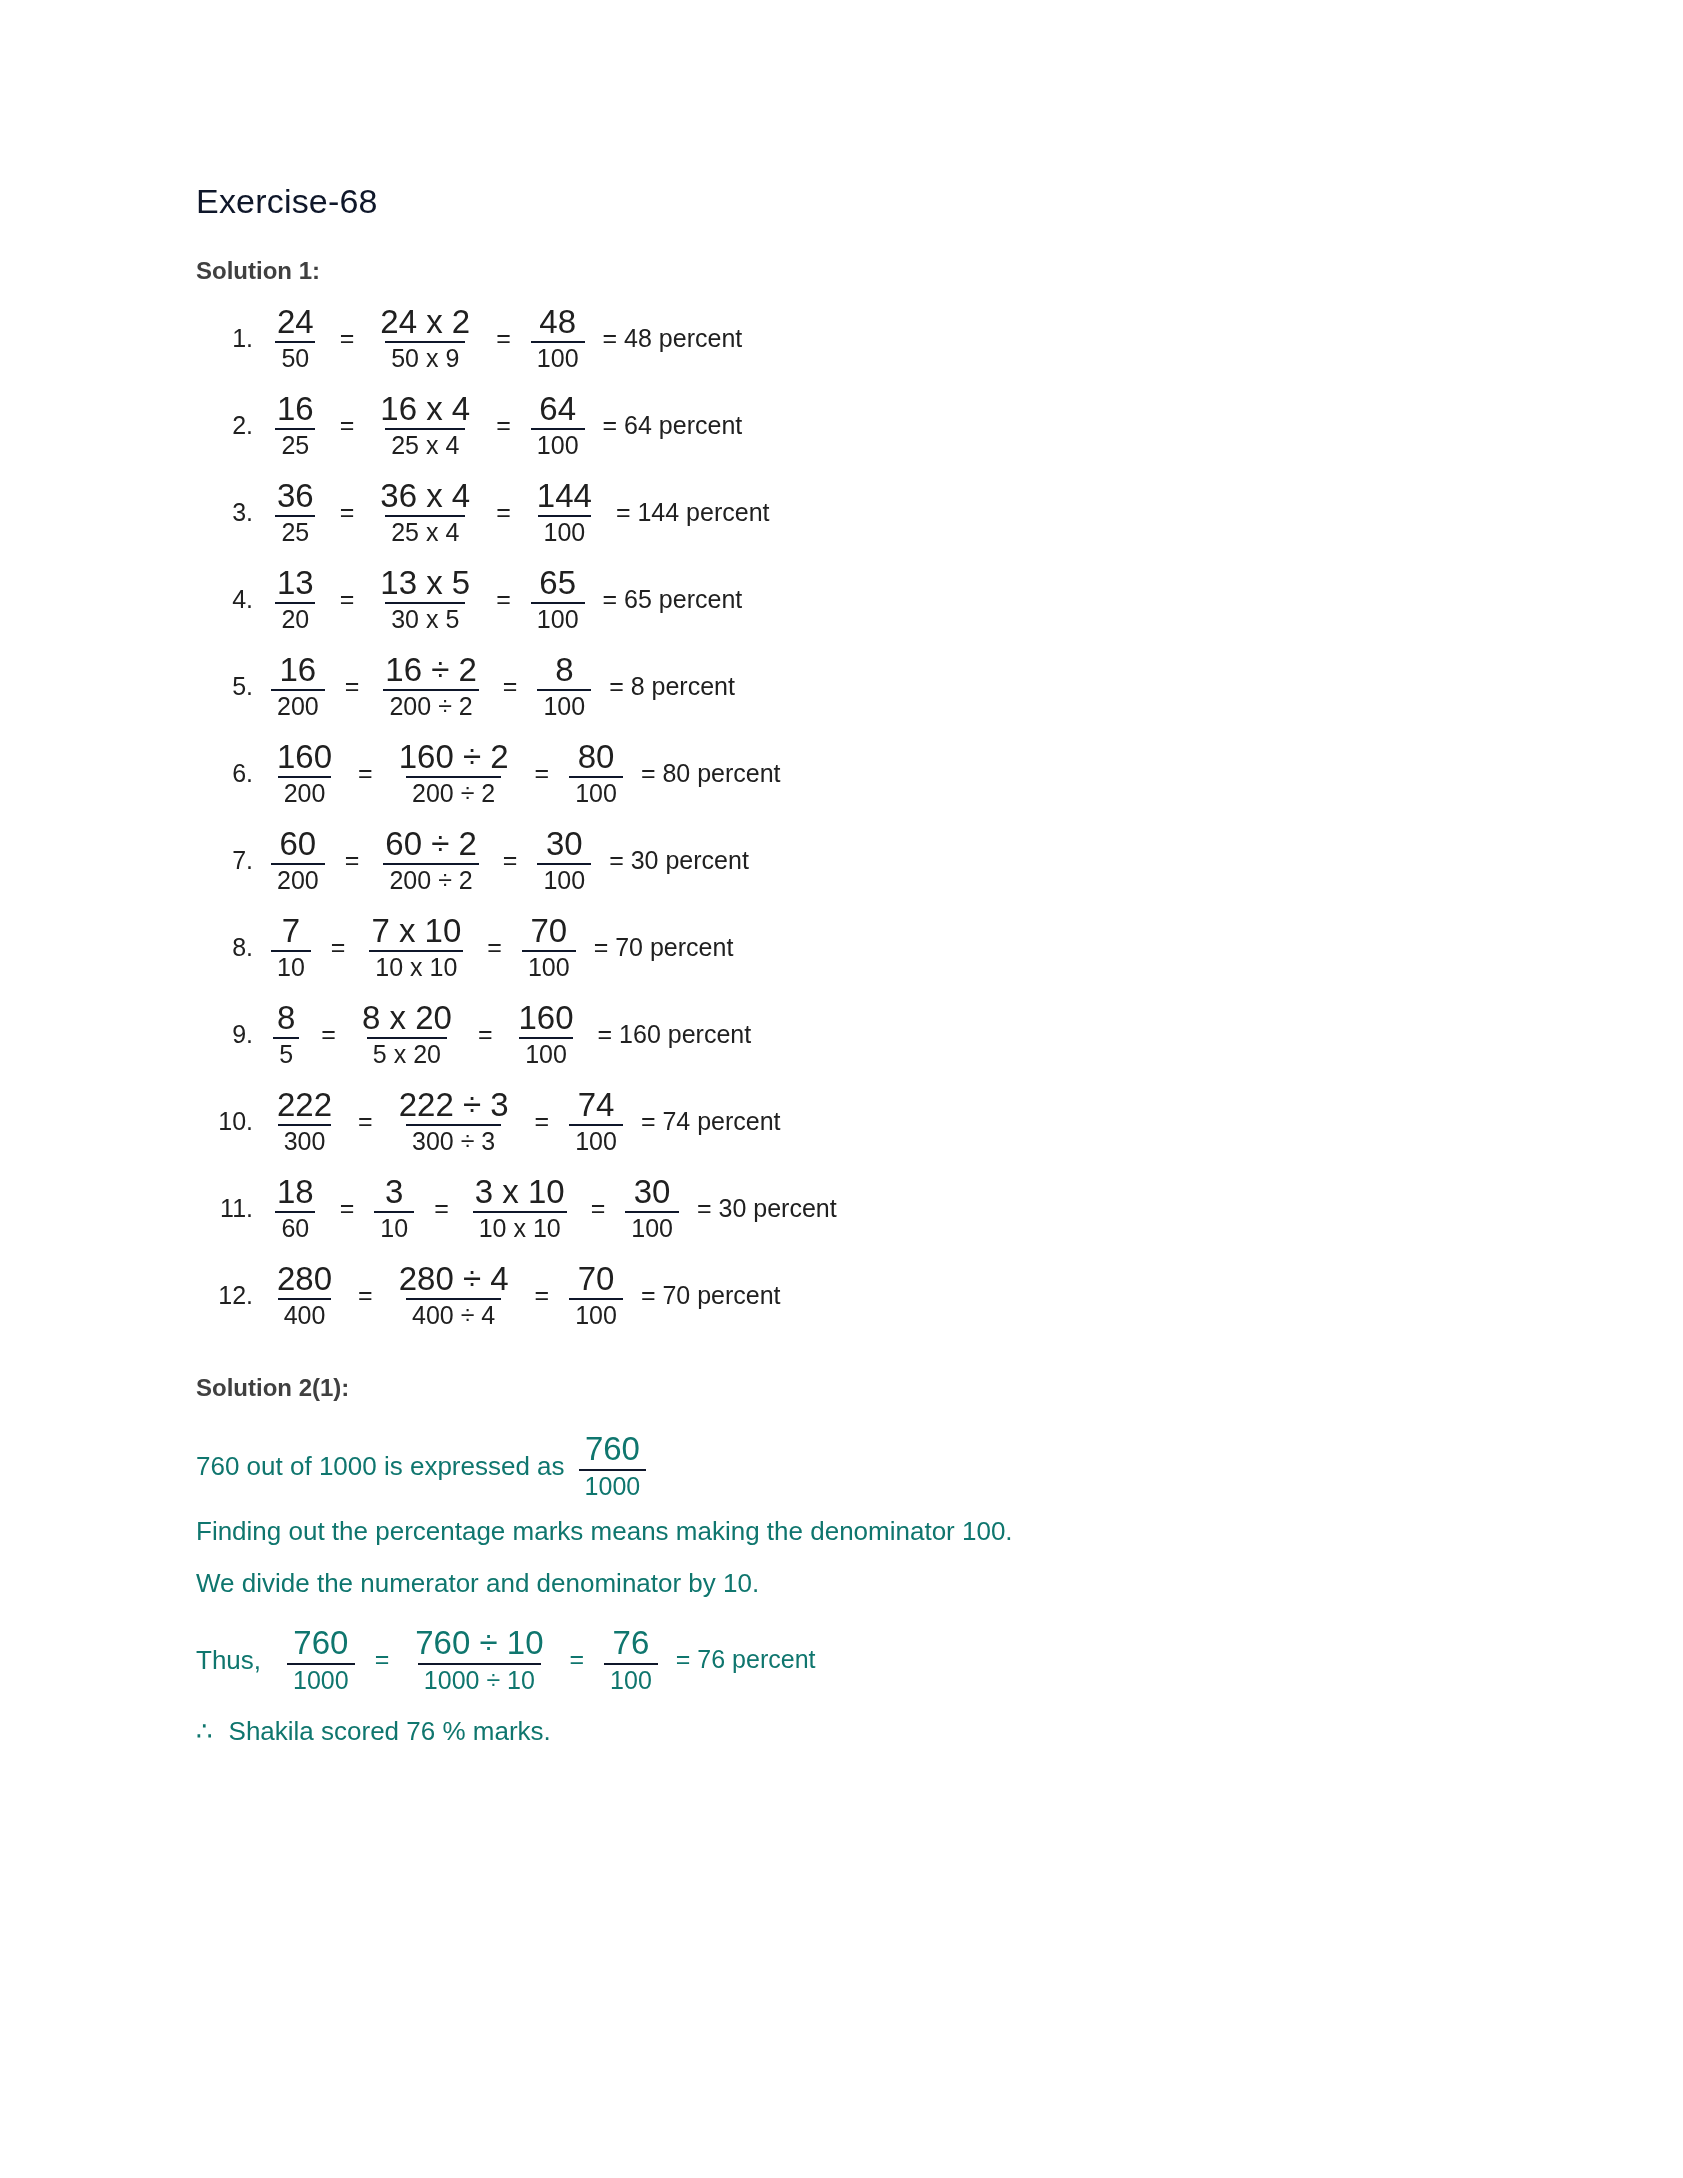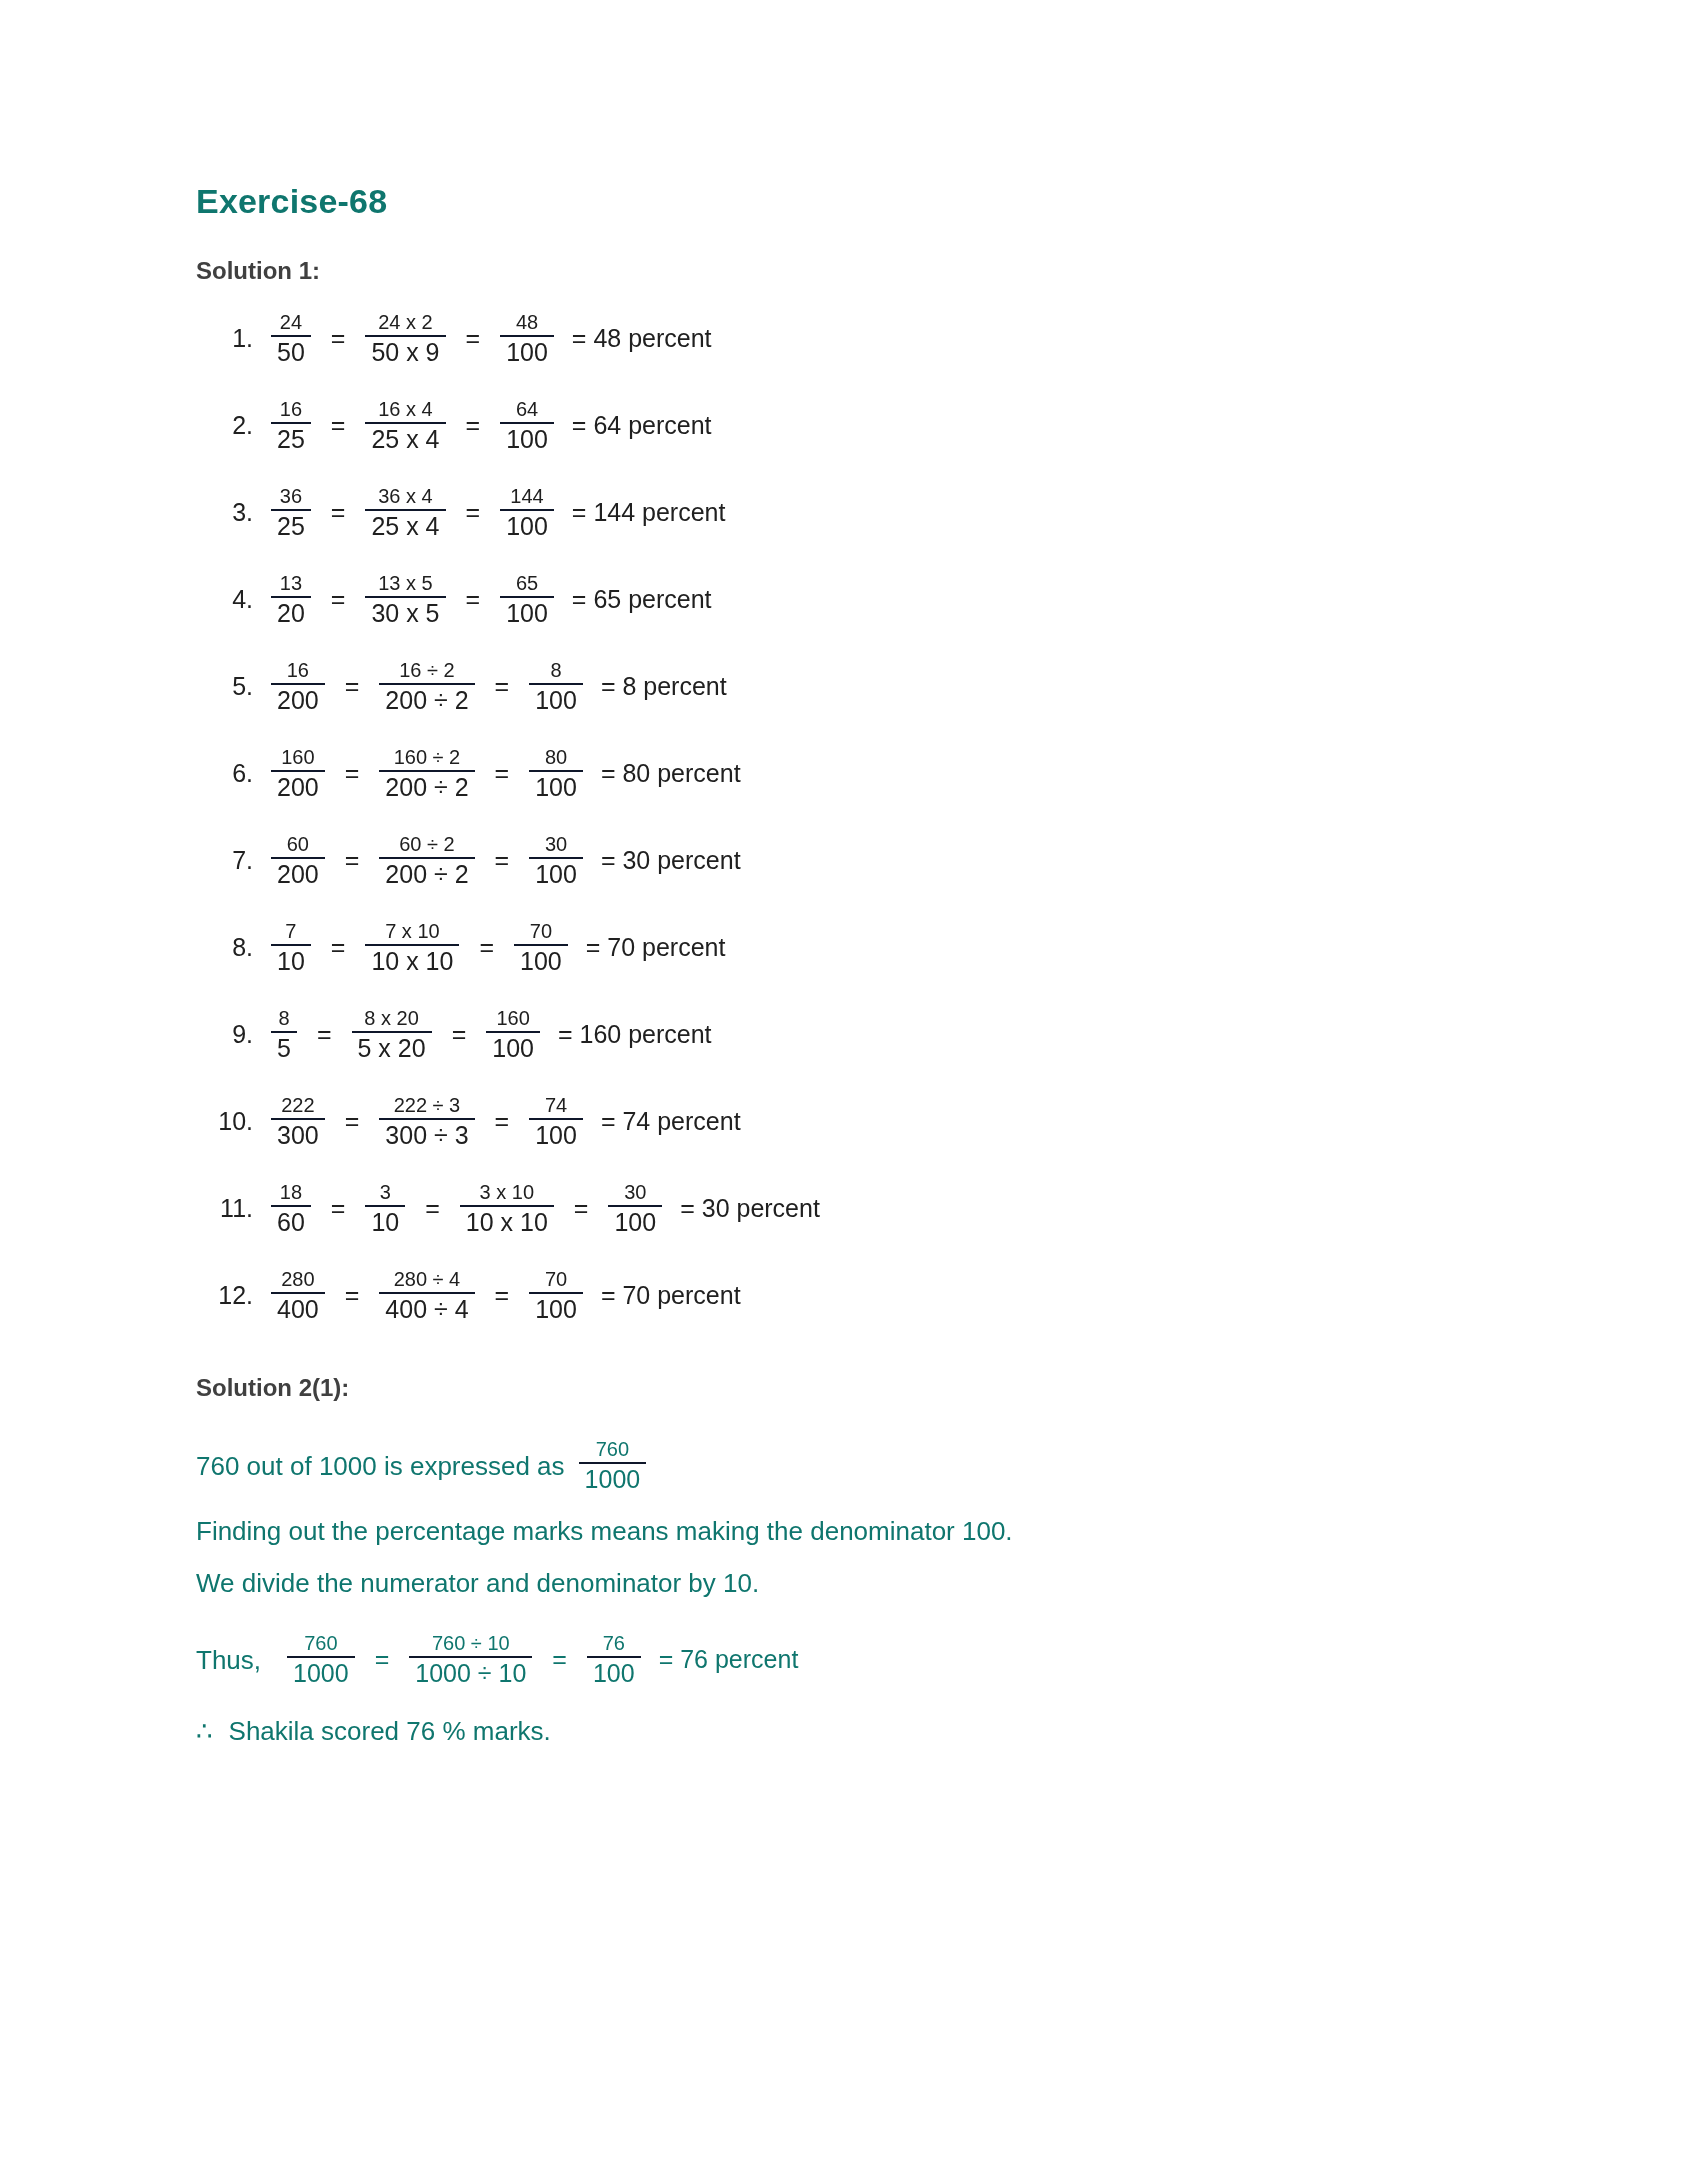--- a/index.html
+++ b/index.html
@@ -26,22 +26,22 @@
     position: absolute;
     left: 196px;
     top: 183px;
     width: 1287px;
   }
 
   
   .exercise-title {
     font-family: "Liberation Sans", sans-serif;
     font-size: 34px;
-    font-weight: bold;
-    color: #0f766e;
+    font-weight: normal;
+    color: #0f172a;
     letter-spacing: 0.2px;
     margin: 0 0 38px 0;
     line-height: 1.1;
   }
   .solution-heading {
     font-family: "Liberation Sans", sans-serif;
     font-size: 24px;
     font-weight: bold;
     color: #404040;
     margin: 0 0 10px 0;
@@ -78,21 +78,21 @@
     display: inline-flex;
     flex-direction: column;
     align-items: center;
     justify-content: center;
     vertical-align: middle;
     margin: 0 4px;
     line-height: 1.05;
   }
   .frac .num {
     padding: 0 6px 2px 6px;
-    font-size: 20px;
+    font-size: 33px;
   }
   .frac .den {
     padding: 2px 6px 0 6px;
     font-size: 25px;
     border-top: 2px solid #0f172a;
   }
   .eq {
     margin: 0 16px;
     font-size: 25px;
   }

